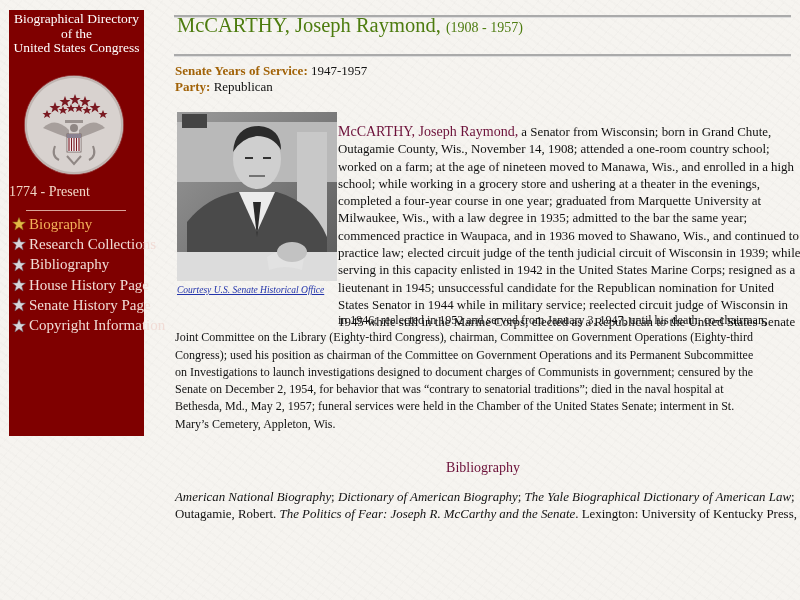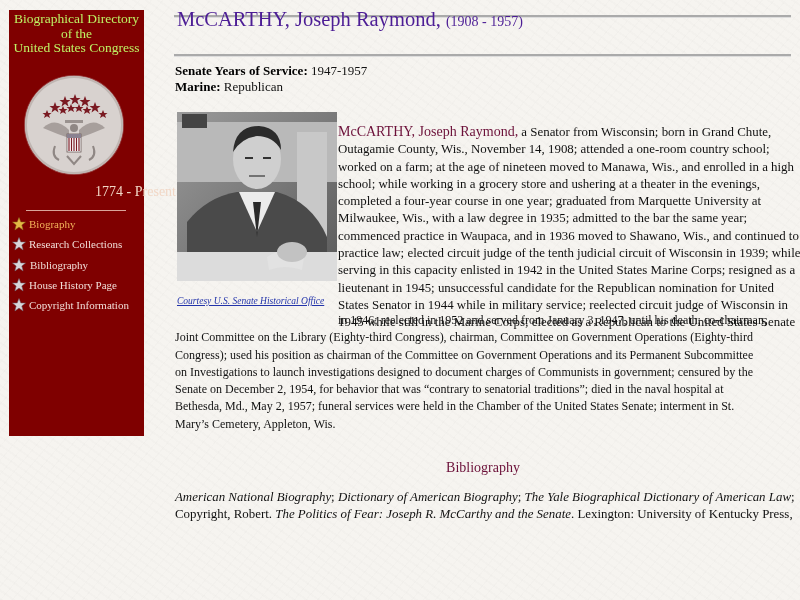--- a/index.html
+++ b/index.html
@@ -12,62 +12,62 @@
       font-family: "Liberation Serif", "DejaVu Serif", serif;
       color: #111;
     }
     
     .sidebar {
       position: absolute; left: 9px; top: 10px; width: 135px; height: 426px;
       background: #7f0000;
     }
     .sb-title {
       position: absolute; left: 0; top: 2px; width: 135px; text-align: center;
-      color: #bef264; font-size: 13.5px; line-height: 14.5px;
+      color: #ffffff; font-size: 13.5px; line-height: 14.5px;
     }
     .seal {
       position: absolute; left: 16px; top: 66px; width: 98px; height: 98px;
       border-radius: 50%; background: #d8d2cf;
       box-shadow: inset 0 0 0 2px #bfb6b2, 0 0 0 1px #9a4545;
     }
     .seal svg { width: 98px; height: 98px; display: block; }
     .sb-years {
-      position: absolute; left: 0; top: 174px; width: 135px; text-align: right;
-      color: #f1d7c6; font-size: 14px; margin-left: 32px;
+      position: absolute; left: 0; top: 174px; width: 135px; text-align: left;
+      color: #f1d7c6; font-size: 14px;
     }
     .sb-rule {
       position: absolute; left: 17px; top: 200px; width: 100px; height: 1px;
       background: #d9a59a;
     }
     .nav { position: absolute; left: 3px; top: 204px; margin: 0; padding: 0; list-style: none; }
     .nav li {
       height: 20.3px; display: flex; align-items: center;
-      font-size: 11px; color: #f1dcd6; cursor: pointer; white-space: nowrap;
+      font-size: 15px; color: #f1dcd6; cursor: pointer; white-space: nowrap;
     }
     .nav li.active { color: #f3b25a; }
     .nav .star { width: 14px; height: 14px; margin-right: 3px; flex: 0 0 14px; }
     .nav li.n2 .lbl, .nav li.n3 .lbl { margin-left: 1px; }
 
     
     .rule { position: absolute; left: 174px; width: 617px; height: 2px; background: #aaa; border-bottom: 1px solid #ddd; }
     .name {
-      position: absolute; left: 177px; top: 8px; font-size: 20.5px; color: #4c1d95;
+      position: absolute; left: 177px; top: 14px; font-size: 20.5px; color: #4d7c0f;
       white-space: nowrap;
     }
     .name .dates { font-size: 14px; }
     .meta { position: absolute; left: 175px; top: 63px; font-size: 13px; line-height: 15.5px; }
-    .meta .k { color: #000000; font-weight: bold; }
+    .meta .k { color: #a16207; font-weight: bold; }
 
     .photo {
       position: absolute; left: 177px; top: 112px; width: 160px; height: 169px;
       background: #6a6a6a; overflow: hidden;
     }
     .photo svg { width: 160px; height: 169px; display: block; }
     .caption {
-      position: absolute; left: 177px; top: 296px; font-size: 9.5px;
+      position: absolute; left: 177px; top: 285px; font-size: 9.5px;
       color: #2233aa; font-style: italic; text-decoration: underline; white-space: nowrap;
     }
     .bio-top {
       position: absolute; left: 338px; top: 123px; width: 455px;
       font-size: 12.9px; line-height: 17.3px;
     }
     .bio-top .lead { color: #6b0f38; font-size: 14px; }
     .bio-top .line { display: block; white-space: nowrap; }
     .bio-bottom {
       position: absolute; left: 175px; top: 312px; width: 620px;
@@ -153,39 +153,45 @@
     <li>
       <svg class="star" viewBox="0 0 14 14">
           <polygon points="7,0.5 8.8,5 13.5,5.1 9.8,8 11.1,13 7,10.1 2.9,13 4.2,8 0.5,5.1 5.2,5" fill="#d9d6da" stroke="#6a6570" stroke-width="0.5"></polygon>
         </svg>
       <span class="lbl">House History Page</span>
     </li>
     <li>
       <svg class="star" viewBox="0 0 14 14">
           <polygon points="7,0.5 8.8,5 13.5,5.1 9.8,8 11.1,13 7,10.1 2.9,13 4.2,8 0.5,5.1 5.2,5" fill="#d9d6da" stroke="#6a6570" stroke-width="0.5"></polygon>
         </svg>
+      <span class="lbl">Senate History Page</span>
+    </li>
+    <li>
+      <svg class="star" viewBox="0 0 14 14">
+          <polygon points="7,0.5 8.8,5 13.5,5.1 9.8,8 11.1,13 7,10.1 2.9,13 4.2,8 0.5,5.1 5.2,5" fill="#d9d6da" stroke="#6a6570" stroke-width="0.5"></polygon>
+        </svg>
       <span class="lbl">Copyright Information</span>
     </li>
   </ul>
 </div>
 
 <div class="rule" style="top:15px;"></div>
 <div class="name">
   <span>McCARTHY, Joseph Raymond,</span>
   <span class="dates">(1908 - 1957)</span>
 </div>
 <div class="rule" style="top:54px;"></div>
 
 <div class="meta">
   <div>
     <span class="k">Senate Years of Service:</span>
     <span>1947-1957</span>
   </div>
   <div>
-    <span class="k">Marine:</span>
+    <span class="k">Party:</span>
     <span>Republican</span>
   </div>
 </div>
 
 <div class="photo" title="Portrait of Joseph Raymond McCarthy">
   <svg viewBox="0 0 160 169">
     <defs>
       <linearGradient id="bg" x1="0" y1="0" x2="1" y2="1">
         <stop offset="0" stop-color="#9a9a9a"></stop>
           <stop offset="1" stop-color="#5a5a5a"></stop>
@@ -229,14 +235,14 @@
   <span class="line">Congress); used his position as chairman of the Committee on Government Operations and its Permanent Subcommittee</span>
   <span class="line">on Investigations to launch investigations designed to document charges of Communists in government; censured by the</span>
   <span class="line">Senate on December 2, 1954, for behavior that was “contrary to senatorial traditions”; died in the naval hospital at</span>
   <span class="line">Bethesda, Md., May 2, 1957; funeral services were held in the Chamber of the United States Senate; interment in St.</span>
   <span class="line">Mary’s Cemetery, Appleton, Wis.</span>
 </div>
 
 <div class="bib-heading">Bibliography</div>
 <div class="bib">
   <span class="line"><i>American National Biography</i><span>; </span><i>Dictionary of American Biography</i><span>; </span><i>The Yale Biographical Dictionary of American Law</i><span>;</span></span>
-  <span class="line"><span>Copyright, Robert. </span><i>The Politics of Fear: Joseph R. McCarthy and the Senate</i><span>. Lexington: University of Kentucky Press,</span></span>
+  <span class="line"><span>Outagamie, Robert. </span><i>The Politics of Fear: Joseph R. McCarthy and the Senate</i><span>. Lexington: University of Kentucky Press,</span></span>
 </div>
 
 </body></html>

